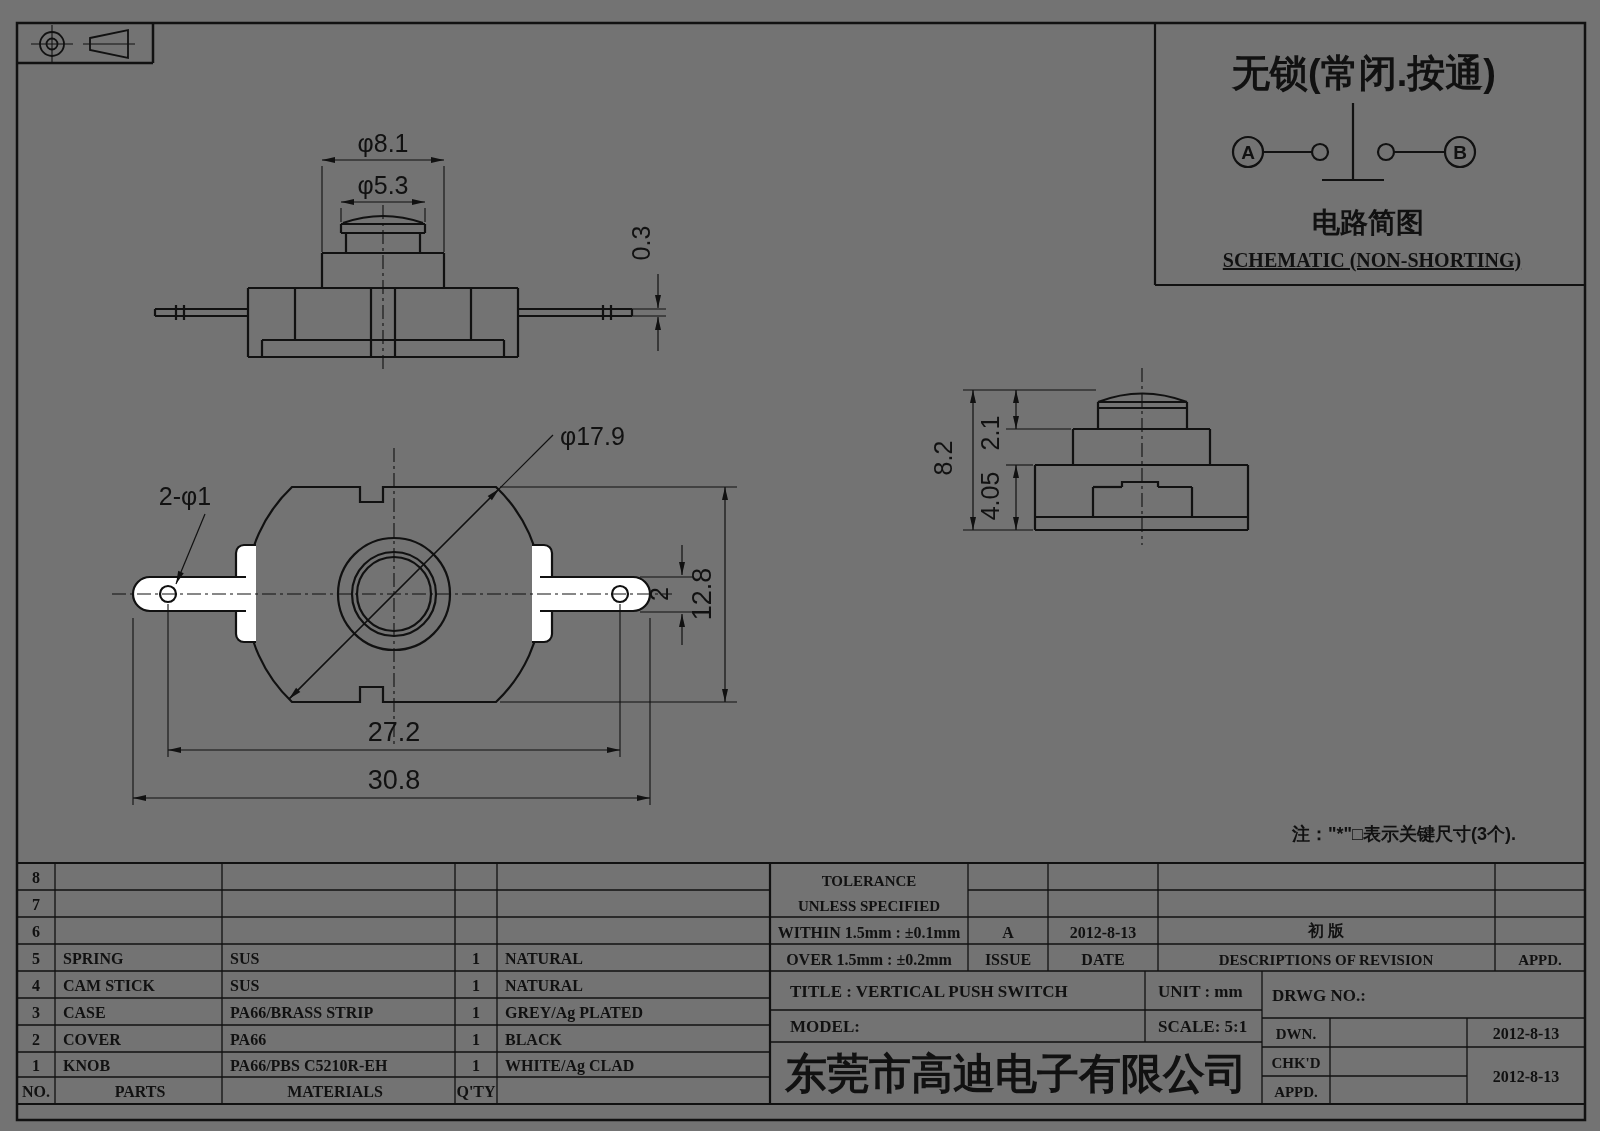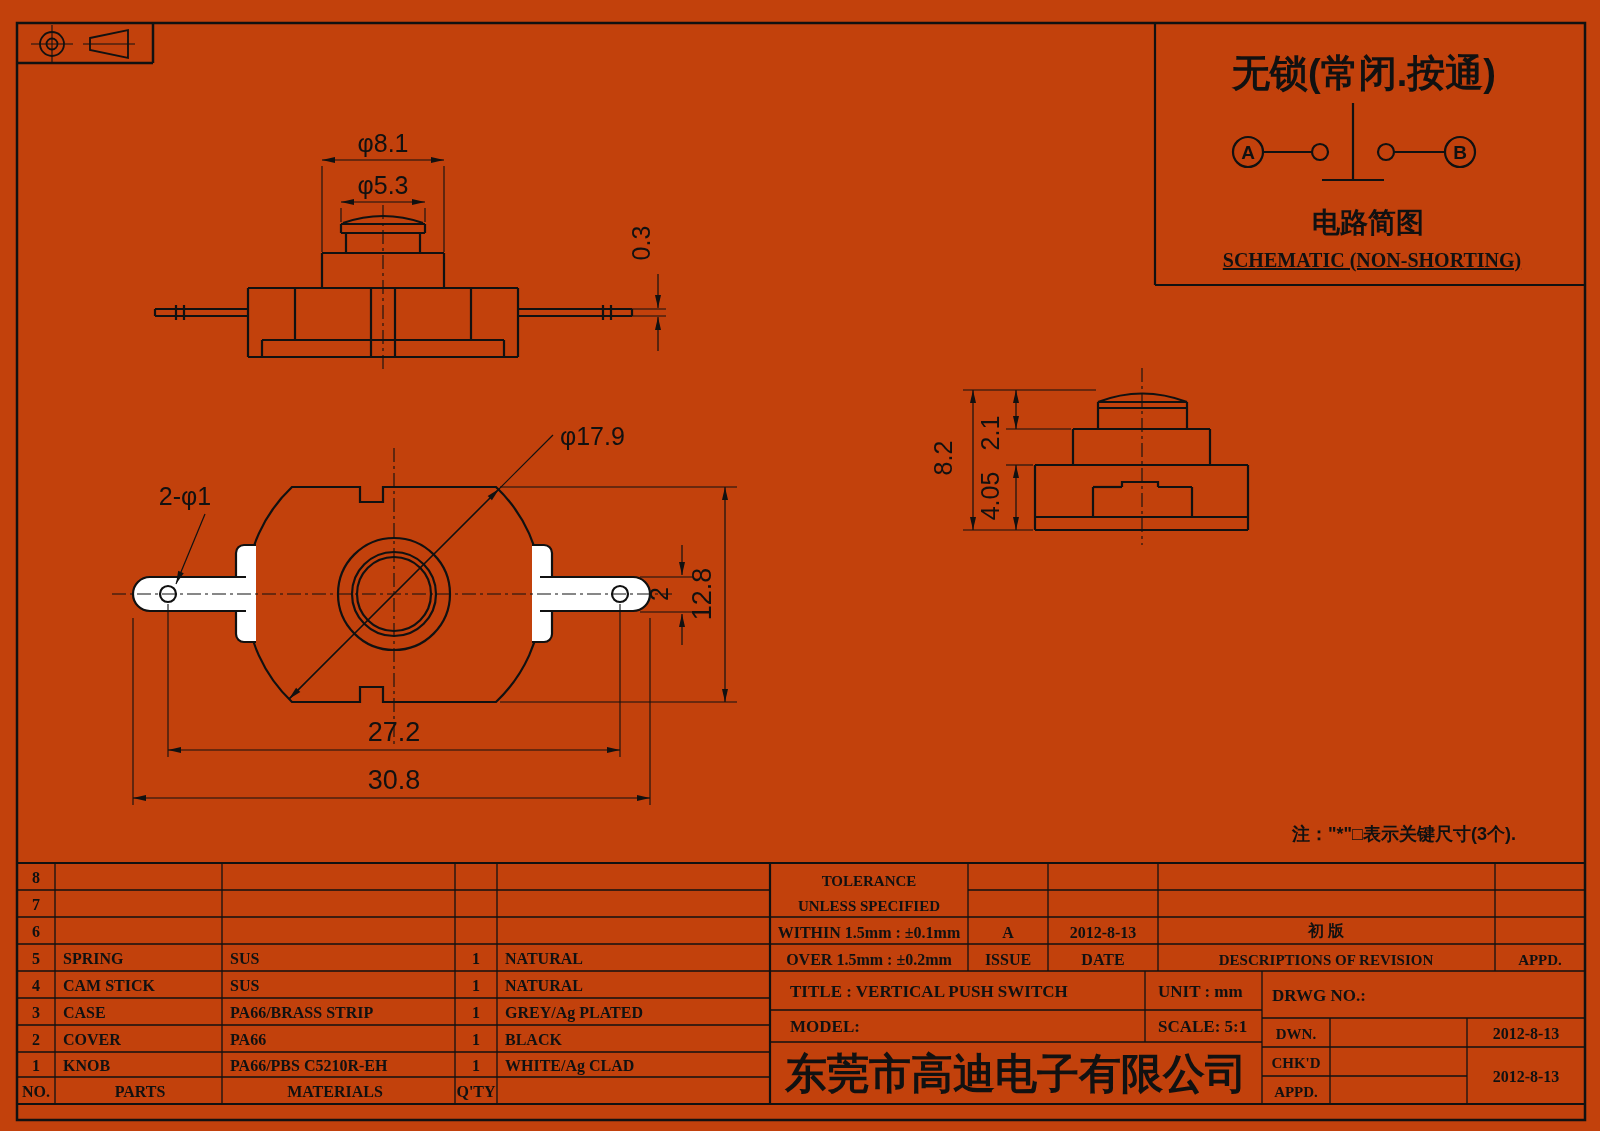--- a/index.html
+++ b/index.html
@@ -1,16 +1,16 @@
 <!DOCTYPE html>
 <html><head>
 <meta charset="utf-8">
 <style>
   html,body{margin:0;padding:0;background:#e8e8e8;}
-  #sheet{position:relative;width:1600px;height:1131px;background:#c2410c;overflow:hidden;}
+  #sheet{position:relative;width:1600px;height:1131px;background:#737373;overflow:hidden;}
   svg{display:block;}
   text{fill:#111;}
   .dim{font-family:"Liberation Sans","DejaVu Sans",sans-serif;font-size:25px;font-weight:400;}
   .dimbig{font-family:"Liberation Sans","DejaVu Sans",sans-serif;font-size:27px;font-weight:400;}
   .tbl{font-family:"Liberation Serif","DejaVu Serif",serif;font-size:16px;font-weight:bold;}
   .tbl2{font-family:"Liberation Serif","DejaVu Serif",serif;font-size:15px;font-weight:bold;}
   .title{font-family:"Liberation Serif","DejaVu Serif",serif;font-size:17px;font-weight:bold;}
   .cn-big{font-family:"Liberation Sans","DejaVu Sans",sans-serif;font-size:38px;font-weight:bold;}
   .cn-med{font-family:"Liberation Sans","DejaVu Sans",sans-serif;font-size:28px;font-weight:bold;}
   .cn-note{font-family:"Liberation Sans","DejaVu Sans",sans-serif;font-size:18px;font-weight:bold;}

